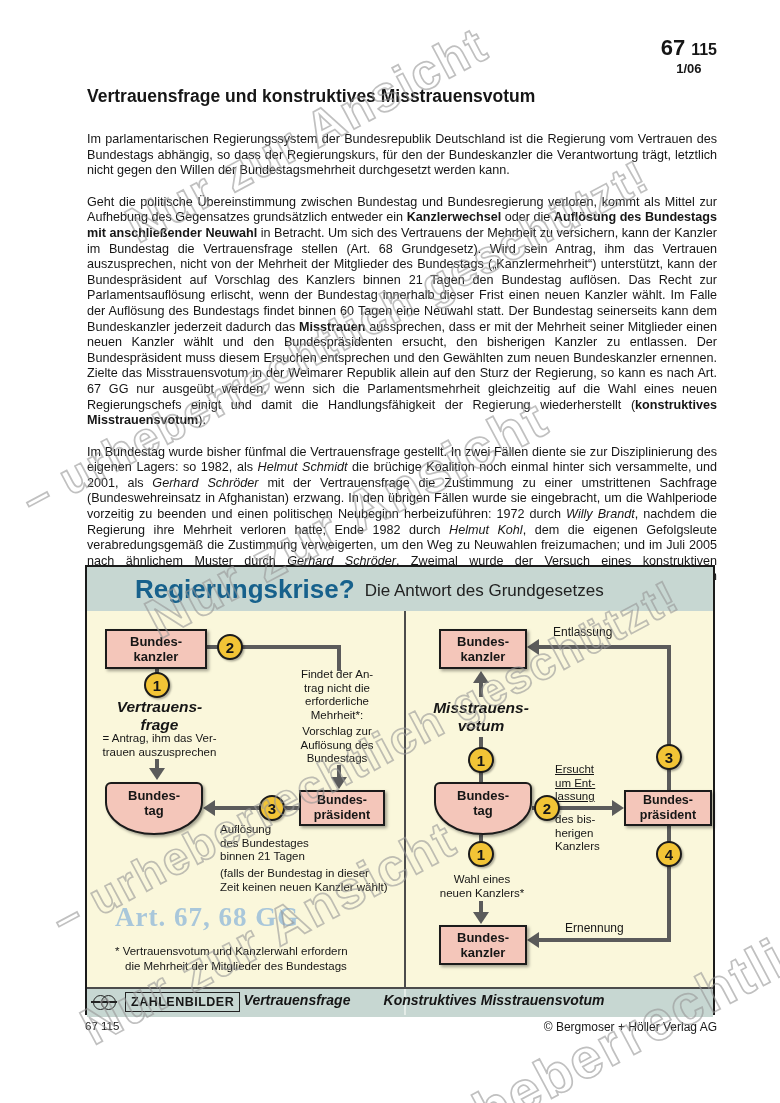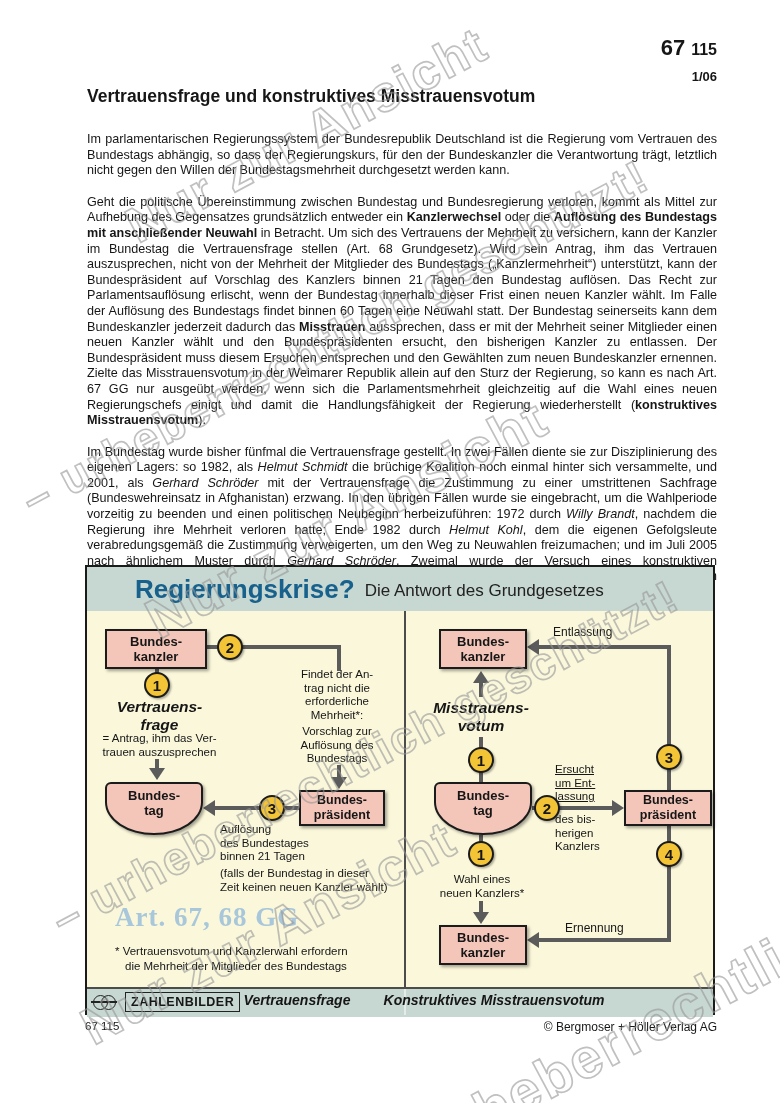--- a/index.html
+++ b/index.html
@@ -2,21 +2,21 @@
 <html><head>
 <meta charset="utf-8">
 <style>
   html,body{margin:0;padding:0;background:#fff;}
   .page{position:relative;width:780px;height:1103px;background:#ffffff;overflow:hidden;
         font-family:"Liberation Sans",sans-serif;color:#161616;}
   
   .codeblock{position:absolute;top:36px;right:63px;text-align:right;line-height:1.1;}
   .code-main{font-size:22px;font-weight:bold;}
   .code-sub{font-size:16px;font-weight:bold;margin-left:6px;}
-  .issue{font-size:13px;font-weight:bold;margin-top:10px;}
+  .issue{font-size:13px;font-weight:bold;margin-top:2px;text-align:center;}
   .doc-title{position:absolute;left:87px;top:86px;width:630px;font-size:17.5px;font-weight:bold;margin:0;}
   
   .text-col{position:absolute;left:87px;top:116px;width:630px;}
   .text-col p{margin:16px 0 8px 0;text-align:justify;font-size:12.6px;line-height:15.6px;}
   .seg-b{font-weight:bold;}
   .seg-i{font-style:italic;}
   
   .wm{position:absolute;font-weight:bold;white-space:nowrap;pointer-events:none;z-index:30;
       color:transparent;-webkit-text-stroke:1.7px rgba(150,150,150,.60);
       transform-origin:0 50%;letter-spacing:2px;}

